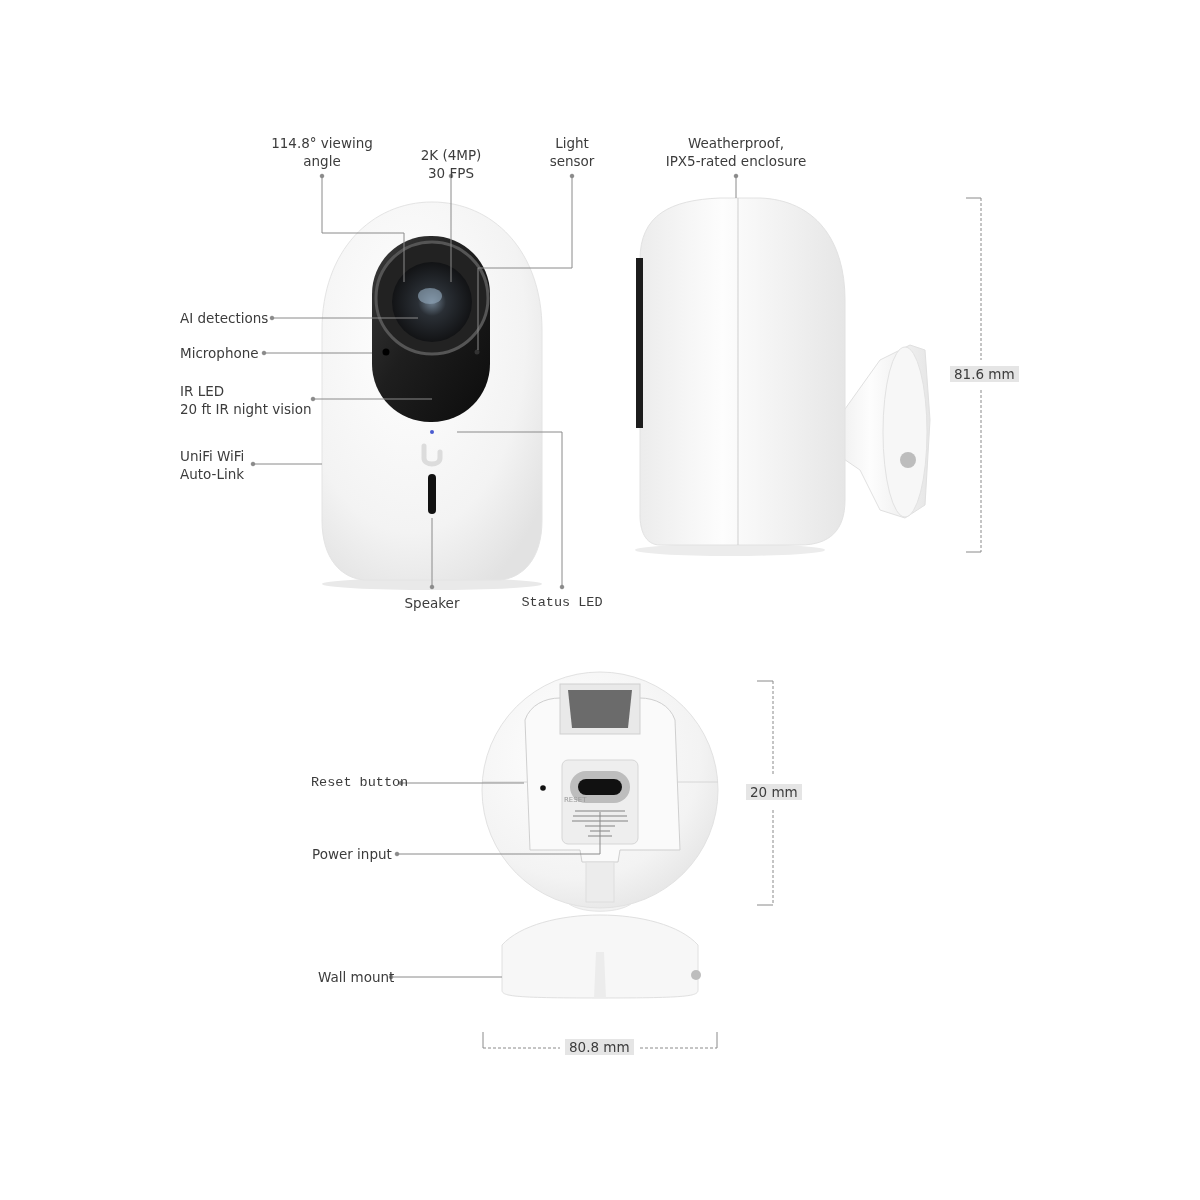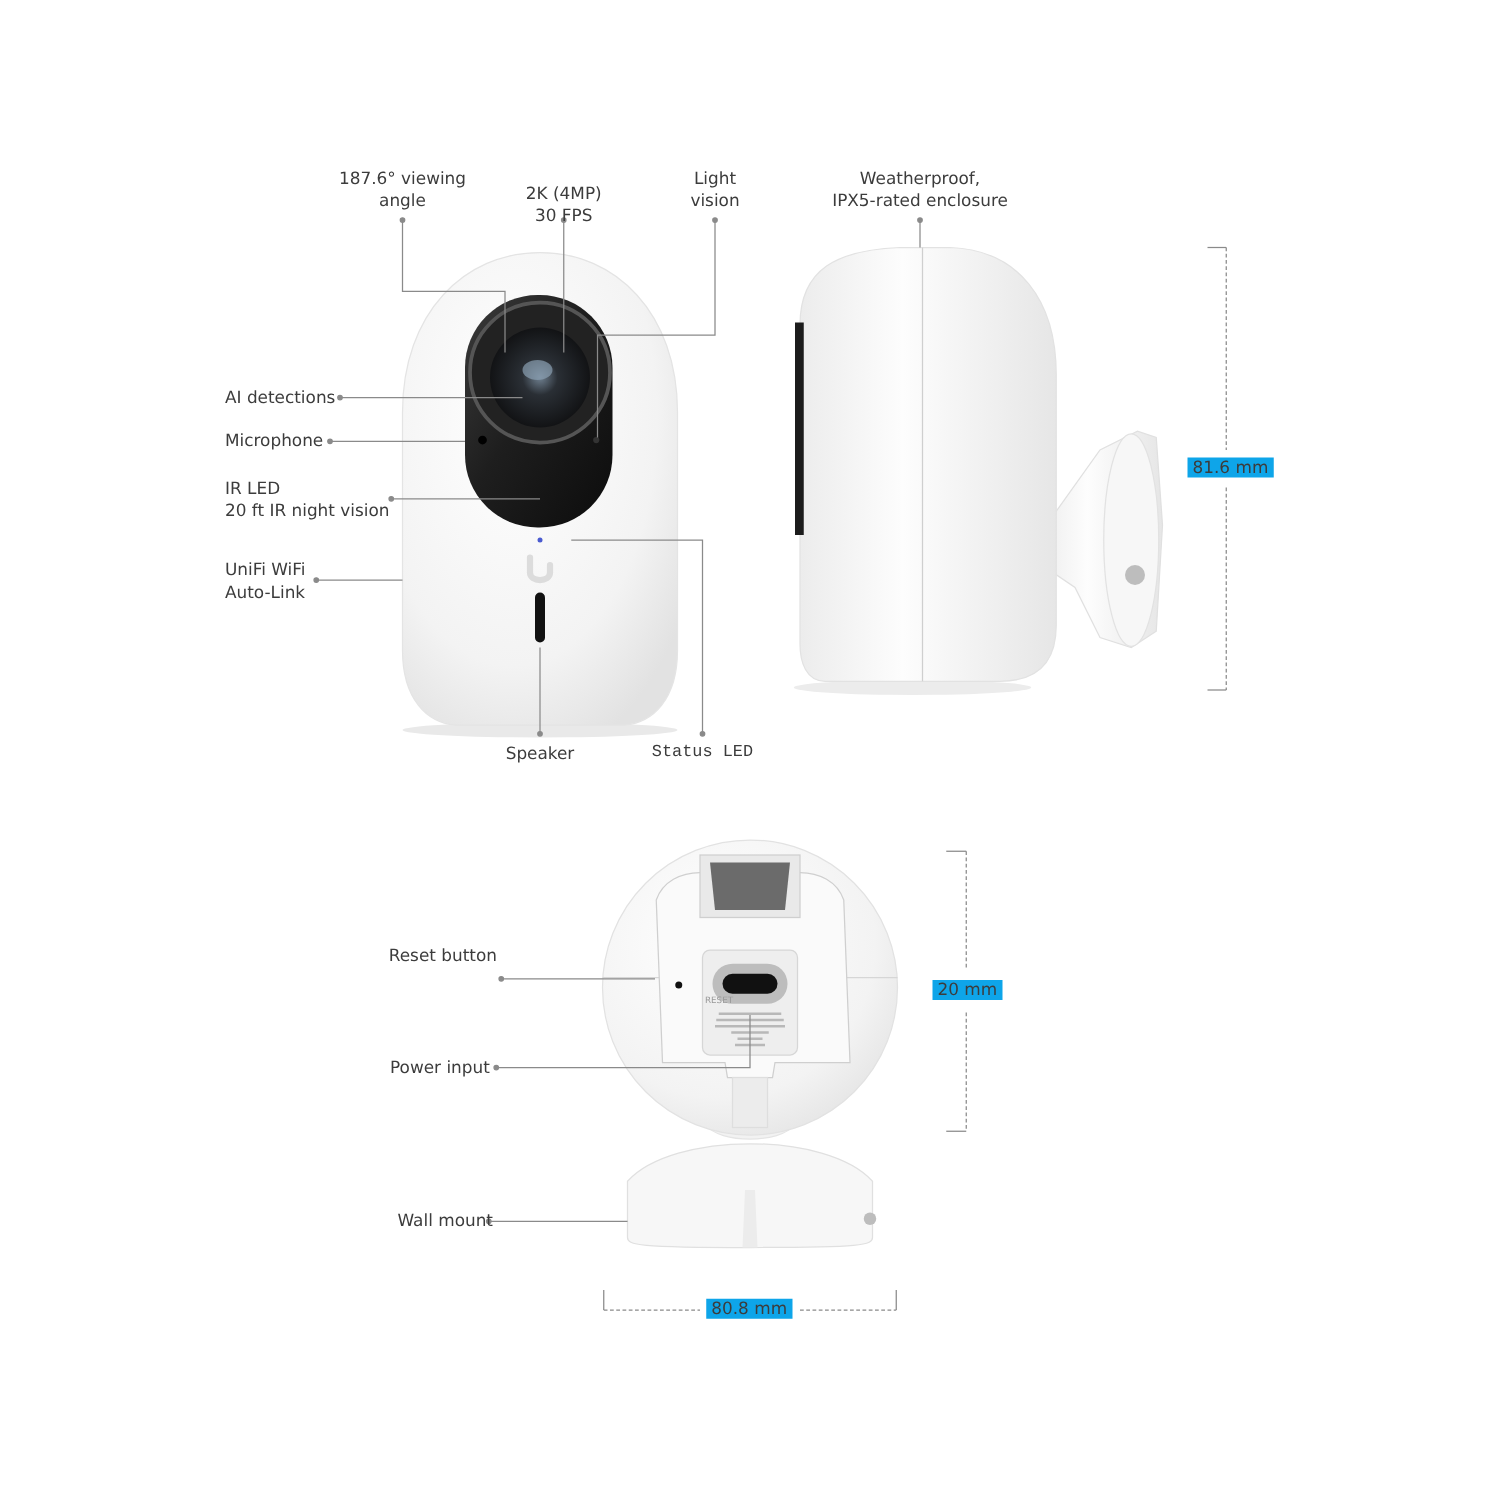--- a/index.html
+++ b/index.html
@@ -1,21 +1,21 @@
 <!DOCTYPE html>
 <html><head>
 <meta charset="utf-8">
 <style>
   html, body { margin: 0; padding: 0; background: #ffffff; }
   body { width: 1200px; height: 1200px; position: relative; overflow: hidden;
          font-family: "DejaVu Sans", "Liberation Sans", sans-serif; color: #3a3a3a; }
   .label { position: absolute; font-size: 13.5px; line-height: 18px; color: #3c3c3c; white-space: nowrap; }
   .center { text-align: center; }
   svg.art { position: absolute; left: 0; top: 0; }
-  .dim { position: absolute; font-size: 13.5px; color: #3c3c3c; background: #0ea5e9; padding: 0 4px; }
+  .dim { position: absolute; font-size: 13.5px; color: #3c3c3c; background: #e5e5e5; padding: 0 4px; }
 </style>
 </head>
 <body>
 
 <svg class="art" width="1200" height="1200" viewBox="0 0 1200 1200">
   <defs>
     <radialGradient id="bodyGrad" cx="40%" cy="35%" r="75%">
       <stop offset="0%" stop-color="#ffffff"></stop>
       <stop offset="70%" stop-color="#f3f3f3"></stop>
       <stop offset="100%" stop-color="#e2e2e2"></stop>
@@ -144,47 +144,47 @@
     <line x1="483" y1="1032" x2="483" y2="1048"></line>
     <line x1="717" y1="1032" x2="717" y2="1048"></line>
     <line x1="483" y1="1048" x2="560" y2="1048" stroke-dasharray="3,2"></line>
     <line x1="640" y1="1048" x2="717" y2="1048" stroke-dasharray="3,2"></line>
   </g>
 </svg>
 
 <div class="label" style="left:532px;top:796px;font-size:7px;line-height:8px;color:#999;padding-left:32px;">RESET</div>
 
 <div class="label center" style="left:262px;top:134px;width:120px;">
-  <div>187.6° viewing</div>
+  <div>114.8° viewing</div>
   <div>angle</div>
 </div>
 <div class="label center" style="left:401px;top:134px;width:100px;margin-top:12px;">
   <div>2K (4MP)</div>
   <div>30 FPS</div>
 </div>
 <div class="label center" style="left:532px;top:134px;width:80px;">
   <div>Light</div>
-  <div>vision</div>
+  <div>sensor</div>
 </div>
 <div class="label" style="left:180px;top:309px;">AI detections</div>
 <div class="label" style="left:180px;top:344px;">Microphone</div>
 <div class="label" style="left:180px;top:382px;">
   <div>IR LED</div>
   <div>20 ft IR night vision</div>
 </div>
 <div class="label" style="left:180px;top:447px;">
   <div>UniFi WiFi</div>
   <div>Auto-Link</div>
 </div>
 <div class="label center" style="left:392px;top:594px;width:80px;">Speaker</div>
 <div class="label center" style="left:512px;top:594px;width:100px;font-family:Liberation Mono, monospace;">Status LED</div>
 
 <div class="label center" style="left:656px;top:134px;width:160px;">
   <div>Weatherproof,</div>
   <div>IPX5-rated enclosure</div>
 </div>
 <div class="dim" style="left:950px;top:366px;">81.6 mm</div>
 
-<div class="label" style="left:311px;top:756px;">Reset button</div>
+<div class="label" style="left:311px;top:774px;font-family:Liberation Mono, monospace;">Reset button</div>
 <div class="label" style="left:312px;top:845px;">Power input</div>
 <div class="label" style="left:318px;top:968px;">Wall mount</div>
 <div class="dim" style="left:746px;top:784px;">20 mm</div>
 <div class="dim" style="left:565px;top:1039px;">80.8 mm</div>
 
 </body></html>

